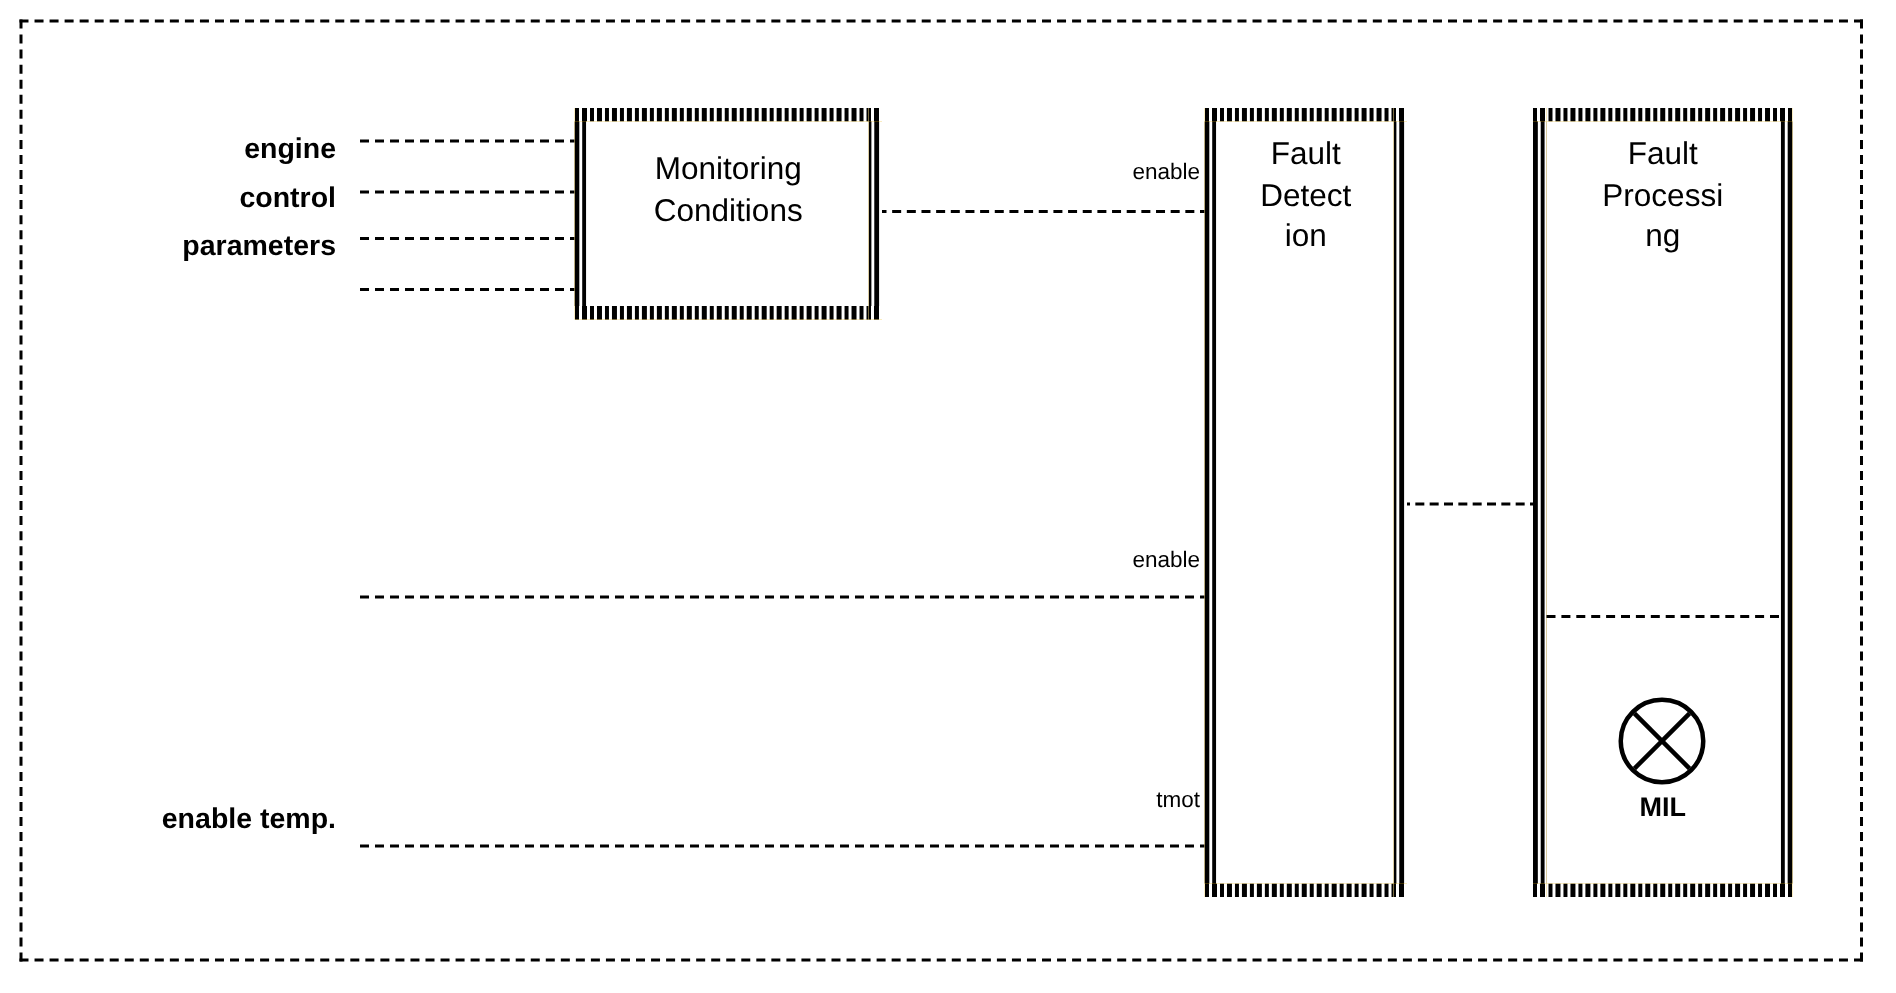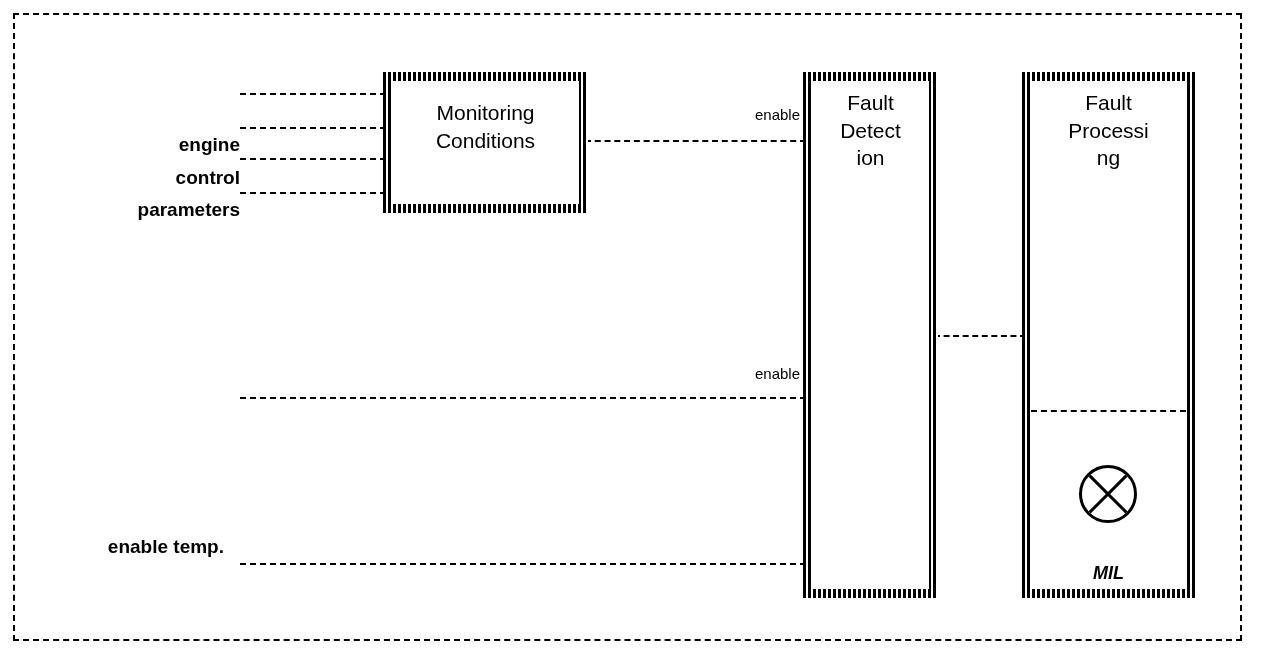--- a/index.html
+++ b/index.html
@@ -126,31 +126,32 @@
   <div class="hline" style="left:240px; top:192px; width:146px;"></div>
 
   <div class="hline" style="left:240px; top:397px; width:566px;"></div>
 
   <div class="hline" style="left:240px; top:563px; width:566px;"></div>
 
   <div class="hline" style="left:585px; top:140px; width:221px;"></div>
 
   <div class="hline" style="left:934px; top:335px; width:92px;"></div>
 
-  <div class="input-label" style="left:40px; top:84px; width:200px;margin-top:45px;">engine
+  <div class="input-label" style="left:24px; top:84px; width:200px;">engine
 control
 parameters</div>
 
 
   <div class="input-label" style="left:24px; top:531px; width:200px;">enable temp.</div>
 
   <div class="signal-label" style="left:600px; top:106px; width:200px;">enable</div>
 
   <div class="signal-label" style="left:600px; top:365px; width:200px;">enable</div>
 
+  <div class="signal-label" style="left:600px; top:525px; width:200px;">tmot</div>
 
   <div class="block" style="left:383px; top:72px; width:205px; height:141px;">
     <div class="block-inner">
       <div class="block-title" style="top:18px;">Monitoring
 Conditions</div>
     </div>
   </div>
 
   <div class="block" style="left:803px; top:72px; width:135px; height:526px;">
     <div class="block-inner">
@@ -168,17 +169,17 @@
 
       <div class="mil-divider" style="left:0px; top:329px; width:155px;"></div>
 
       <div class="mil-lamp" style="left:48px; top:384px;">
         <svg width="52" height="52" viewBox="0 0 52 52">
           <line x1="7.6" y1="7.6" x2="44.4" y2="44.4" stroke="#000000" stroke-width="3"></line>
           <line x1="44.4" y1="7.6" x2="7.6" y2="44.4" stroke="#000000" stroke-width="3"></line>
         </svg>
       </div>
 
-      <div class="mil-caption" style="top:482px;font-style:italic;">MIL</div>
+      <div class="mil-caption" style="top:447px;">MIL</div>
     </div>
   </div>
 
 </div>
 
 </body></html>

